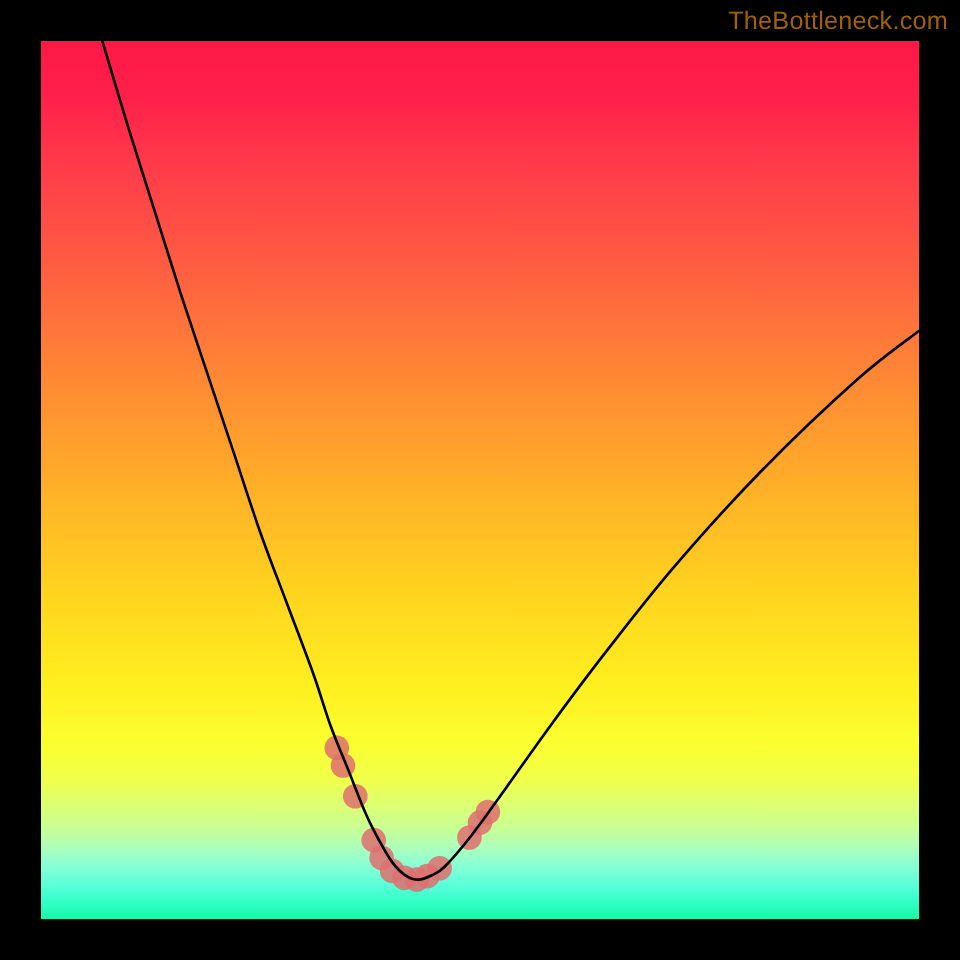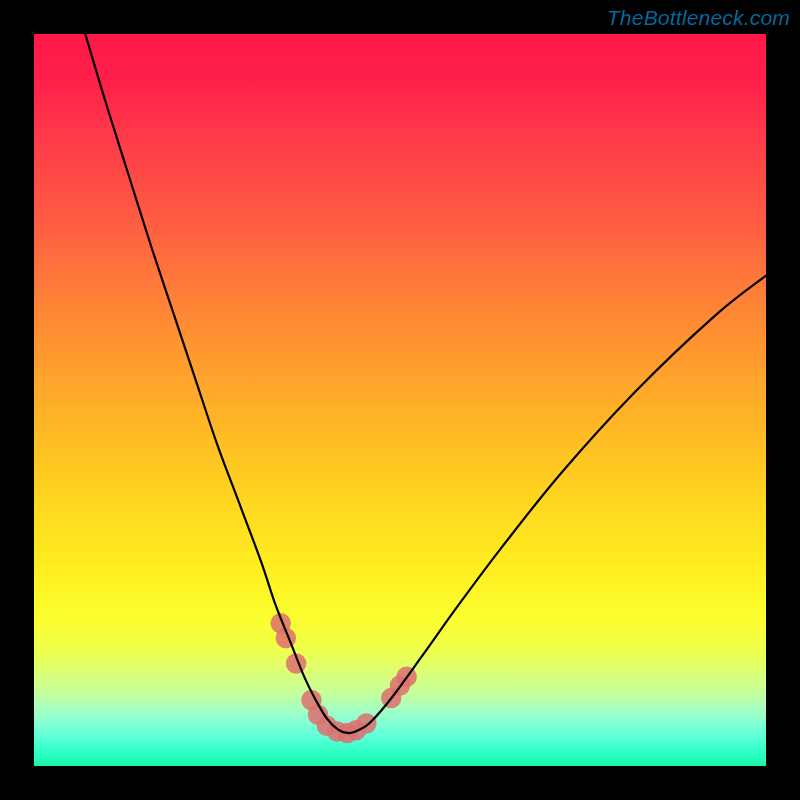--- a/index.html
+++ b/index.html
@@ -52,25 +52,24 @@
   .svg-layer {
     position: absolute;
     left: 0; top: 0;
     width: 732px;
     height: 732px;
   }
   .watermark {
     position: absolute;
     top: 6px;
     right: 10px;
-    color: #0369a1;
+    color: #a16207;
     font-size: 21px;
     letter-spacing: 0.2px;
     user-select: none;
-    font-style: italic;
   }
 </style>
 </head>
 <body>
 
 <div class="frame">
   <div class="plot-area">
     <div class="gradient"></div>
     <svg class="svg-layer" viewBox="0 0 732 732" preserveAspectRatio="none">
       <g id="markers-group">

